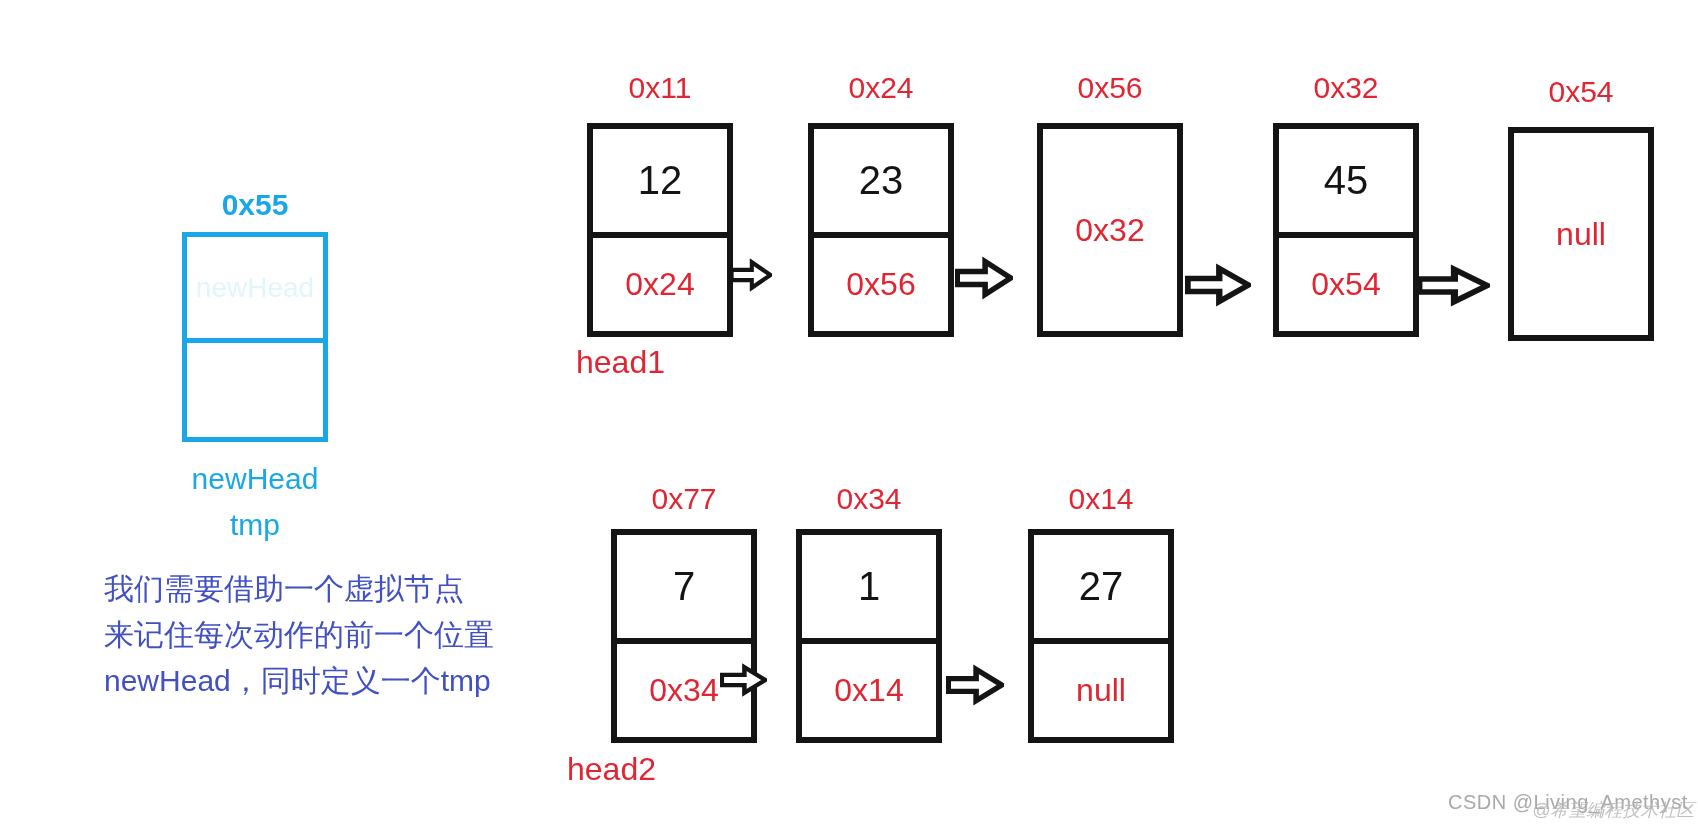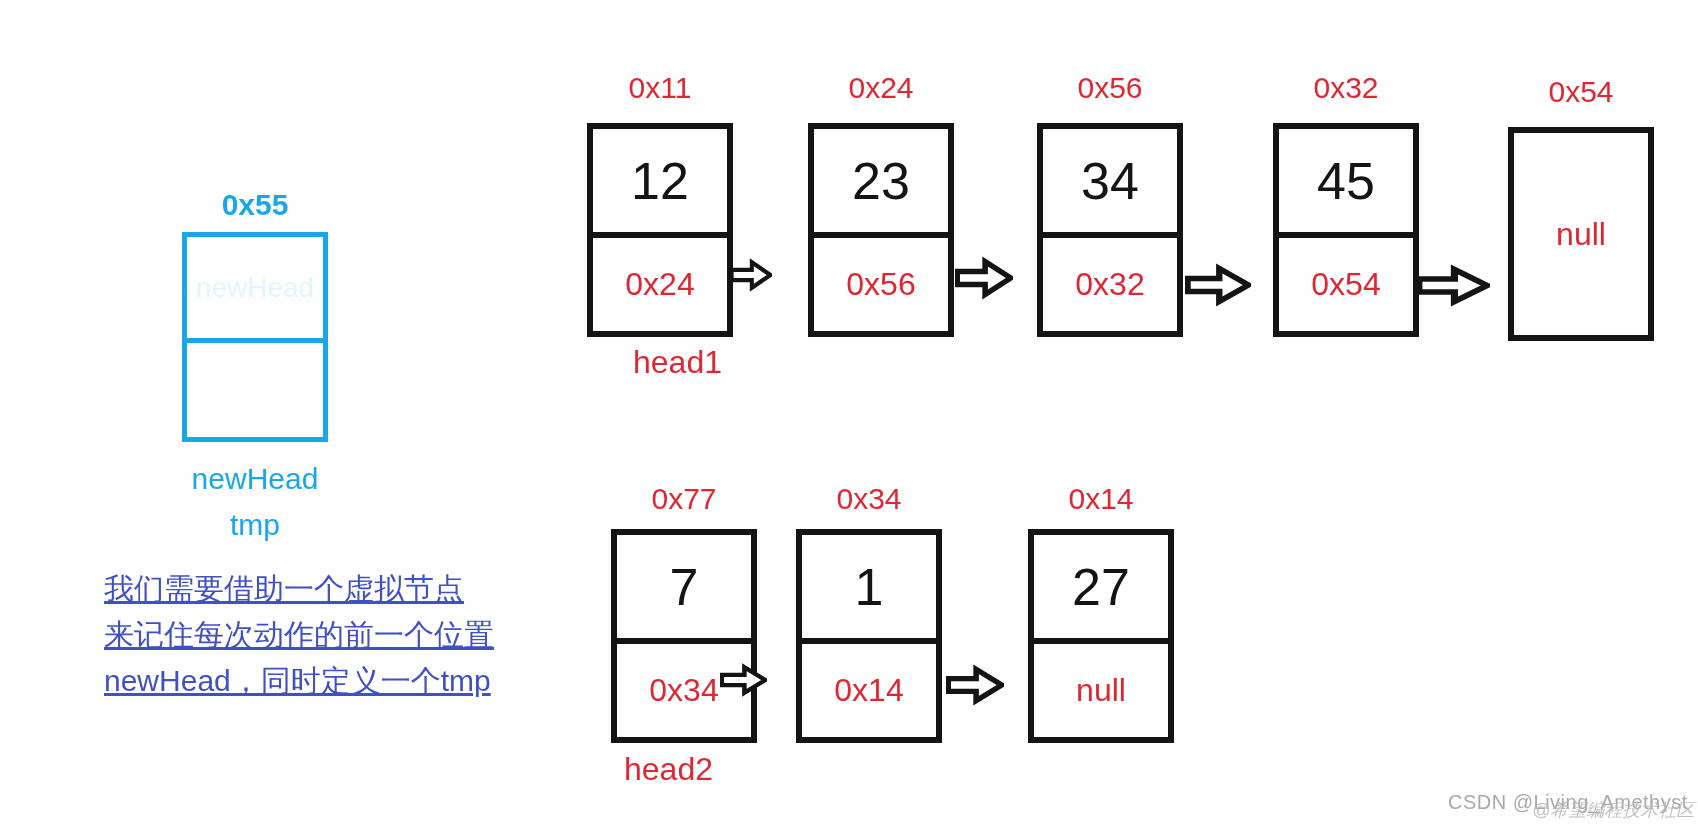--- a/index.html
+++ b/index.html
@@ -7,38 +7,38 @@
     position:relative;width:1698px;height:831px;background:#ffffff;overflow:hidden;
     font-family:"Liberation Sans","DejaVu Sans",sans-serif;
     --red:#e02633; --cyan:#1aa7e8; --note-blue:#4150c4; --black:#141414; --watermark-gray:#a9a9a9;
   }
   
   .node{position:absolute;width:146px;padding-left:11px;}
   .node .addr{height:36px;line-height:36px;text-align:center;font-size:30px;color:var(--red);}
   .node .box{box-sizing:border-box;width:146px;height:214px;border:6px solid var(--black);
     display:flex;flex-direction:column;background:#fff;}
   .node .cell{display:flex;align-items:center;justify-content:center;}
-  .node .cell.value{flex:0 0 103px;border-bottom:6px solid var(--black);font-size:52px;color:var(--black);}
+  .node .cell.value{flex:0 0 103px;border-bottom:6px solid var(--black);font-size:40px;color:var(--black);}
   .node .cell.next{flex:1;font-size:32px;color:var(--red);}
   .row1 .addr{margin-bottom:0;}
   .row1 .box{margin-top:17px;}
   .row2 .box{margin-top:12px;}
-  .head-label{position:absolute;width:146px;text-align:right;font-size:32px;color:var(--red);}
+  .head-label{position:absolute;width:146px;text-align:left;font-size:32px;color:var(--red);}
   
   .dummy-addr{position:absolute;left:182px;top:188px;width:146px;text-align:center;
     font-size:30px;color:var(--cyan);font-weight:bold;}
   .dummy-box{position:absolute;left:182px;top:232px;box-sizing:border-box;width:146px;height:210px;
     border:5px solid var(--cyan);display:flex;flex-direction:column;background:#fff;}
   .dummy-cell{display:flex;align-items:center;justify-content:center;}
   .dummy-cell.top{flex:0 0 101px;border-bottom:5px solid var(--cyan);}
   .dummy-cell.bottom{flex:1;}
   .ghost{font-size:28px;color:var(--cyan);opacity:0.12;}
   .dummy-label{position:absolute;width:166px;text-align:center;font-size:30px;color:var(--cyan);}
   
-  .note{position:absolute;left:104px;top:566px;font-size:30px;line-height:46px;color:var(--note-blue);white-space:nowrap;text-decoration:underline;}
+  .note{position:absolute;left:104px;top:566px;font-size:30px;line-height:46px;color:var(--note-blue);white-space:nowrap;}
   
   .arrow{position:absolute;color:var(--black);}
   
   .watermark{position:absolute;left:1448px;top:791px;width:250px;height:40px;}
   .watermark .wm1{position:absolute;left:0;top:0;font-size:20px;color:var(--watermark-gray);letter-spacing:0.5px;white-space:nowrap;}
   .watermark .wm2{position:absolute;left:84px;top:7px;font-size:18px;color:#b6b6b6;opacity:0.85;white-space:nowrap;font-style:italic;}
 </style>
 </head>
 <body>
 
@@ -70,21 +70,20 @@
   <div class="node row1" style="left:797px;top:70px">
     <div class="addr">0x24</div>
     <div class="box">
       <div class="cell value">23</div>
       <div class="cell next">0x56</div>
     </div>
   </div>
   <div class="node row1" style="left:1026px;top:70px">
     <div class="addr">0x56</div>
     <div class="box">
-      <div class="cell value">34</div>
       <div class="cell next">0x32</div>
     </div>
   </div>
   <div class="node row1" style="left:1262px;top:70px">
     <div class="addr">0x32</div>
     <div class="box">
       <div class="cell value">45</div>
       <div class="cell next">0x54</div>
     </div>
   </div>

